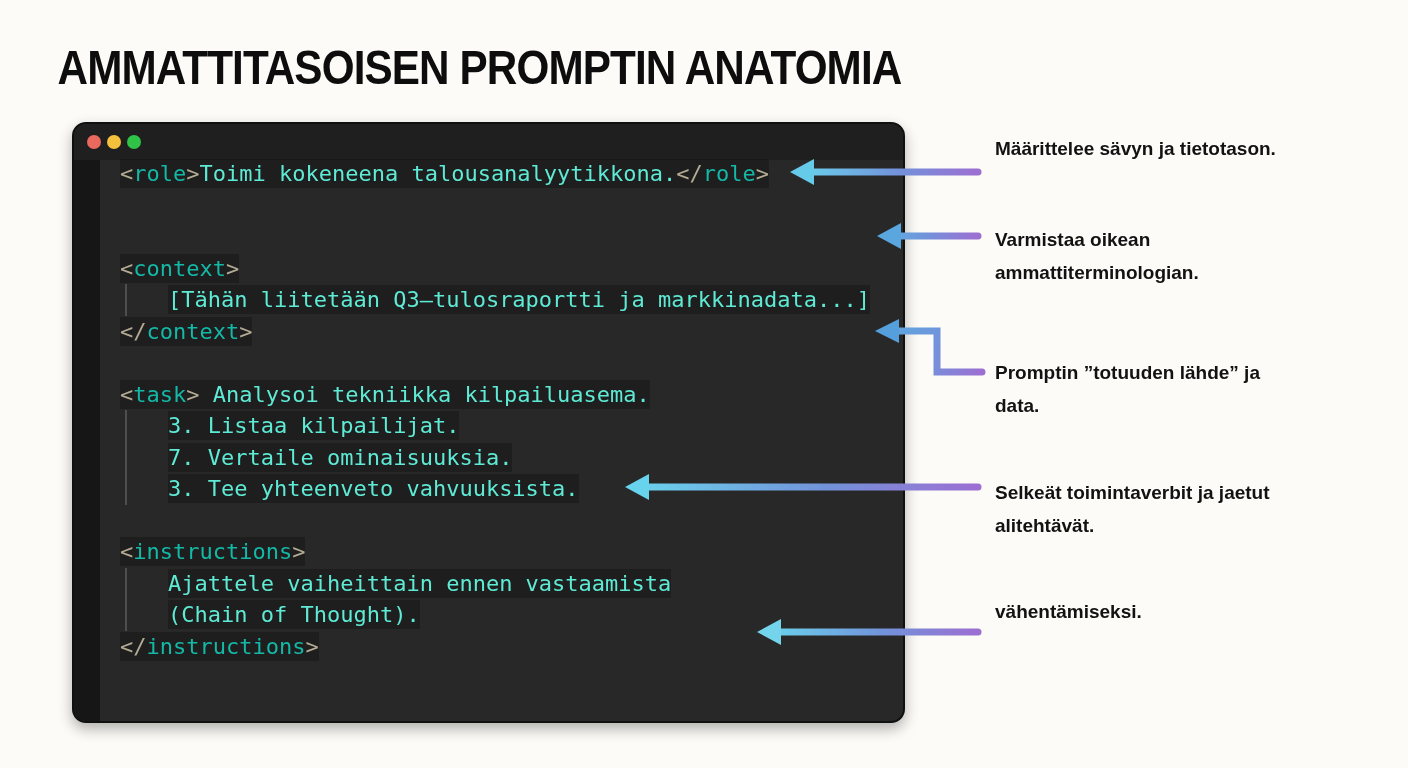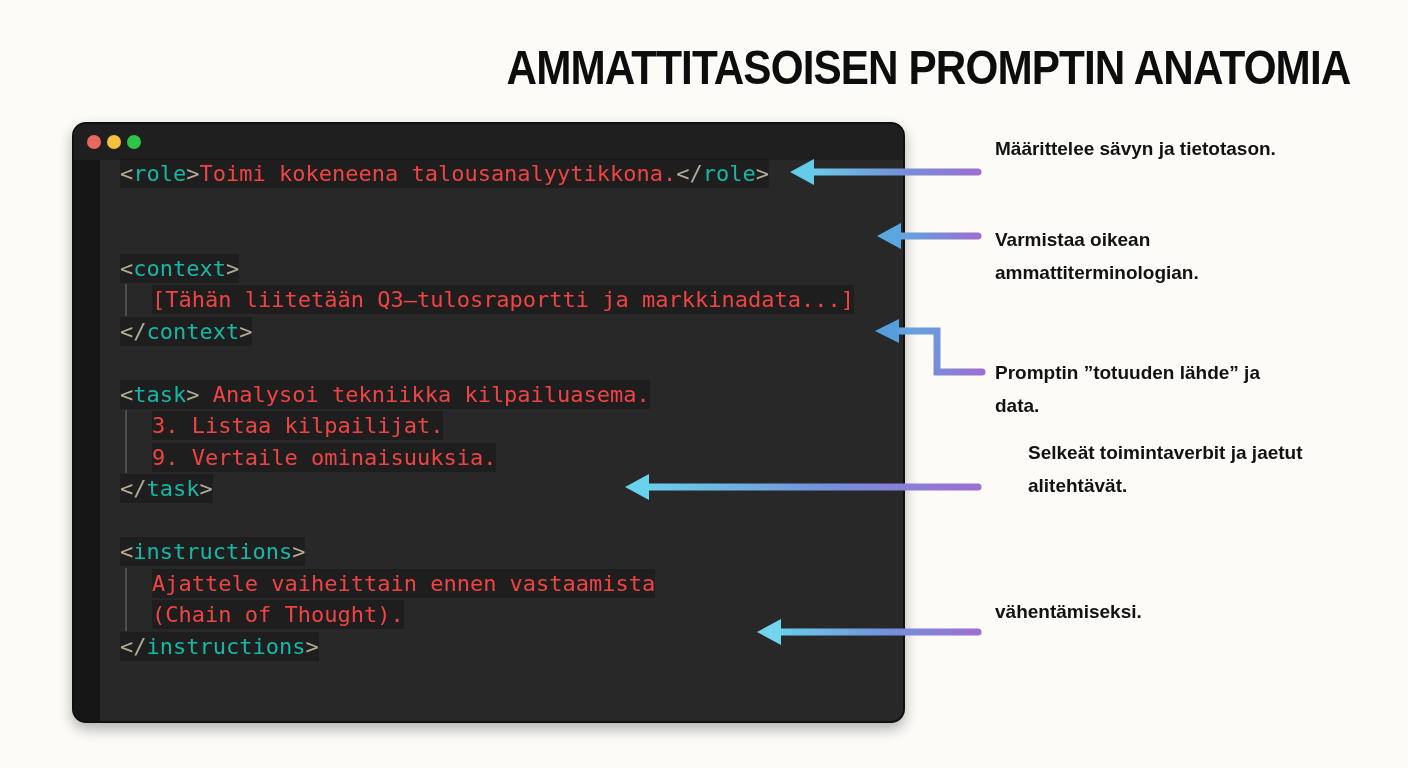--- a/index.html
+++ b/index.html
@@ -1,54 +1,54 @@
 <!DOCTYPE html>
 <html><head>
 <meta charset="utf-8">
 <style>
   * { margin:0; padding:0; box-sizing:border-box; }
   html,body { width:1408px; height:768px; }
   body { background:#fcfbf8; font-family:"Liberation Sans", sans-serif; overflow:hidden; }
   .canvas { position:relative; width:1408px; height:768px; }
 
   
-  .page-title { position:absolute; top:40px; left:0; width:1408px; text-align:right;
+  .page-title { position:absolute; top:40px; left:0; width:1408px; text-align:left;
     font-size:48px; font-weight:bold; color:#0d0d0d; letter-spacing:-1px; }
   .page-title .inner { display:inline-block; transform:scaleX(0.88); transform-origin:center; white-space:nowrap; }
 
   
   .window { position:absolute; left:72px; top:122px; width:833px; height:601px;
     background:#282828; border:2px solid #101010; border-radius:14px; overflow:hidden;
     box-shadow:0 6px 14px rgba(0,0,0,0.30); }
   .titlebar { position:absolute; left:0; top:0; right:0; height:36px; background:#1f1f1f;
     display:flex; align-items:center; padding-left:13px; gap:6px; }
   .light { width:14px; height:14px; border-radius:50%; display:inline-block; }
   .light.red { background:#e9695f; }
   .light.yellow { background:#f5c03c; }
   .light.green { background:#2fc348; }
   .gutter { position:absolute; left:0; top:36px; bottom:0; width:26px; background:#161616; }
 
   .code { position:absolute; left:26px; top:34px; right:0; bottom:0;
     font-family:"DejaVu Sans Mono", monospace; font-size:22px; line-height:31.5px; color:#f1efec; }
   .code-line { position:relative; white-space:pre; padding-left:20px; height:31.5px; }
-  .code-line.indent { padding-left:52px; }
+  .code-line.indent { padding-left:68px; }
   .code-line.guide::before { content:""; position:absolute; left:25px; top:0; bottom:0;
     width:2px; background:#4e4e4a; }
   .code-line span { background:rgba(8,8,8,0.28); padding:2px 0; }
   .seg-br  { color:#b3ab93; }
   .seg-tag { color:#14b8a6; }
-  .seg-tx  { color:#ef4444; }
+  .seg-tx  { color:#5eead4; }
 
   
   .annotation { position:absolute; color:#121212; font-size:19px; font-weight:600;
     line-height:33px; white-space:nowrap; }
   .a0 { left:995px; top:132px; }
   .a1 { left:995px; top:223px; }
   .a2 { left:995px; top:356px; }
-  .a3 { left:995px; top:436px;margin-left:33px; }
+  .a3 { left:995px; top:476px; }
   .a4 { left:995px; top:595px; }
 
   .arrows { position:absolute; left:0; top:0; width:1408px; height:768px; pointer-events:none; }
 </style>
 </head>
 <body>
 
 <div class="canvas">
 
   <h1 class="page-title"><span class="inner">AMMATTITASOISEN PROMPTIN ANATOMIA</span></h1>
@@ -63,22 +63,22 @@
     <div class="code" id="code">
         <div class="code-line"><span class="seg-br">&lt;</span><span class="seg-tag">role</span><span class="seg-br">&gt;</span><span class="seg-tx">Toimi kokeneena talousanalyytikkona.</span><span class="seg-br">&lt;/</span><span class="seg-tag">role</span><span class="seg-br">&gt;</span></div>
         <div class="code-line">&nbsp;</div>
         <div class="code-line">&nbsp;</div>
         <div class="code-line"><span class="seg-br">&lt;</span><span class="seg-tag">context</span><span class="seg-br">&gt;</span></div>
         <div class="code-line indent guide"><span class="seg-tx">[Tähän liitetään Q3–tulosraportti ja markkinadata...]</span></div>
         <div class="code-line"><span class="seg-br">&lt;/</span><span class="seg-tag">context</span><span class="seg-br">&gt;</span></div>
         <div class="code-line">&nbsp;</div>
         <div class="code-line"><span class="seg-br">&lt;</span><span class="seg-tag">task</span><span class="seg-br">&gt;</span><span class="seg-tx"> Analysoi tekniikka kilpailuasema.</span></div>
         <div class="code-line indent guide"><span class="seg-tx">3. Listaa kilpailijat.</span></div>
-        <div class="code-line indent guide"><span class="seg-tx">9. Vertaile ominaisuuksia.</span></div>
-        <div class="code-line"><span class="seg-br">&lt;/</span><span class="seg-tag">task</span><span class="seg-br">&gt;</span></div>
+        <div class="code-line indent guide"><span class="seg-tx">7. Vertaile ominaisuuksia.</span></div>
+        <div class="code-line indent guide"><span class="seg-tx">3. Tee yhteenveto vahvuuksista.</span></div>
         <div class="code-line">&nbsp;</div>
         <div class="code-line"><span class="seg-br">&lt;</span><span class="seg-tag">instructions</span><span class="seg-br">&gt;</span></div>
         <div class="code-line indent guide"><span class="seg-tx">Ajattele vaiheittain ennen vastaamista</span></div>
         <div class="code-line indent guide"><span class="seg-tx">(Chain of Thought).</span></div>
         <div class="code-line"><span class="seg-br">&lt;/</span><span class="seg-tag">instructions</span><span class="seg-br">&gt;</span></div>
       </div>
   </div>
 
   <svg class="arrows" viewBox="0 0 1408 768" xmlns="http://www.w3.org/2000/svg">
     <defs>

